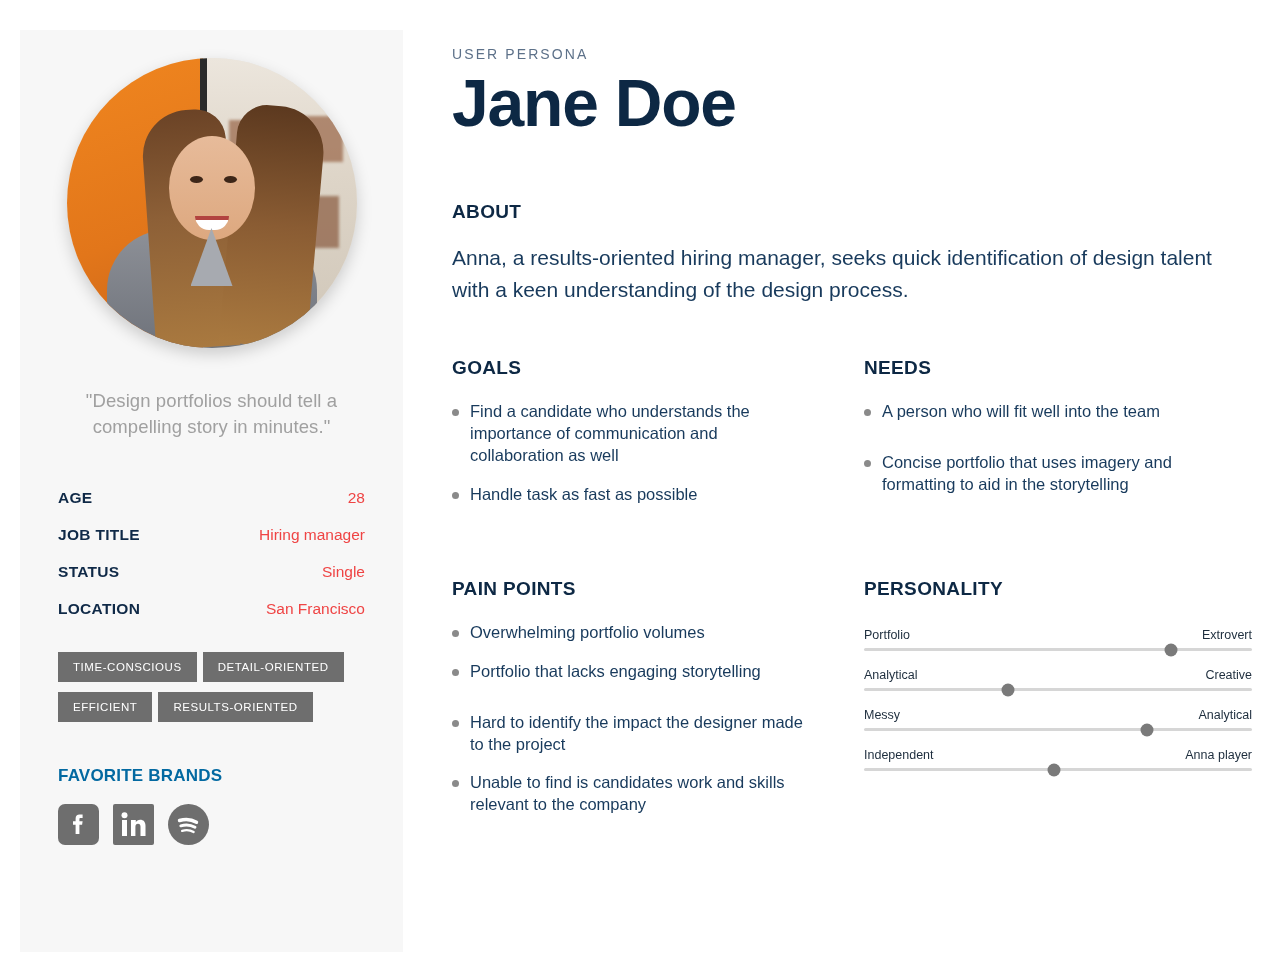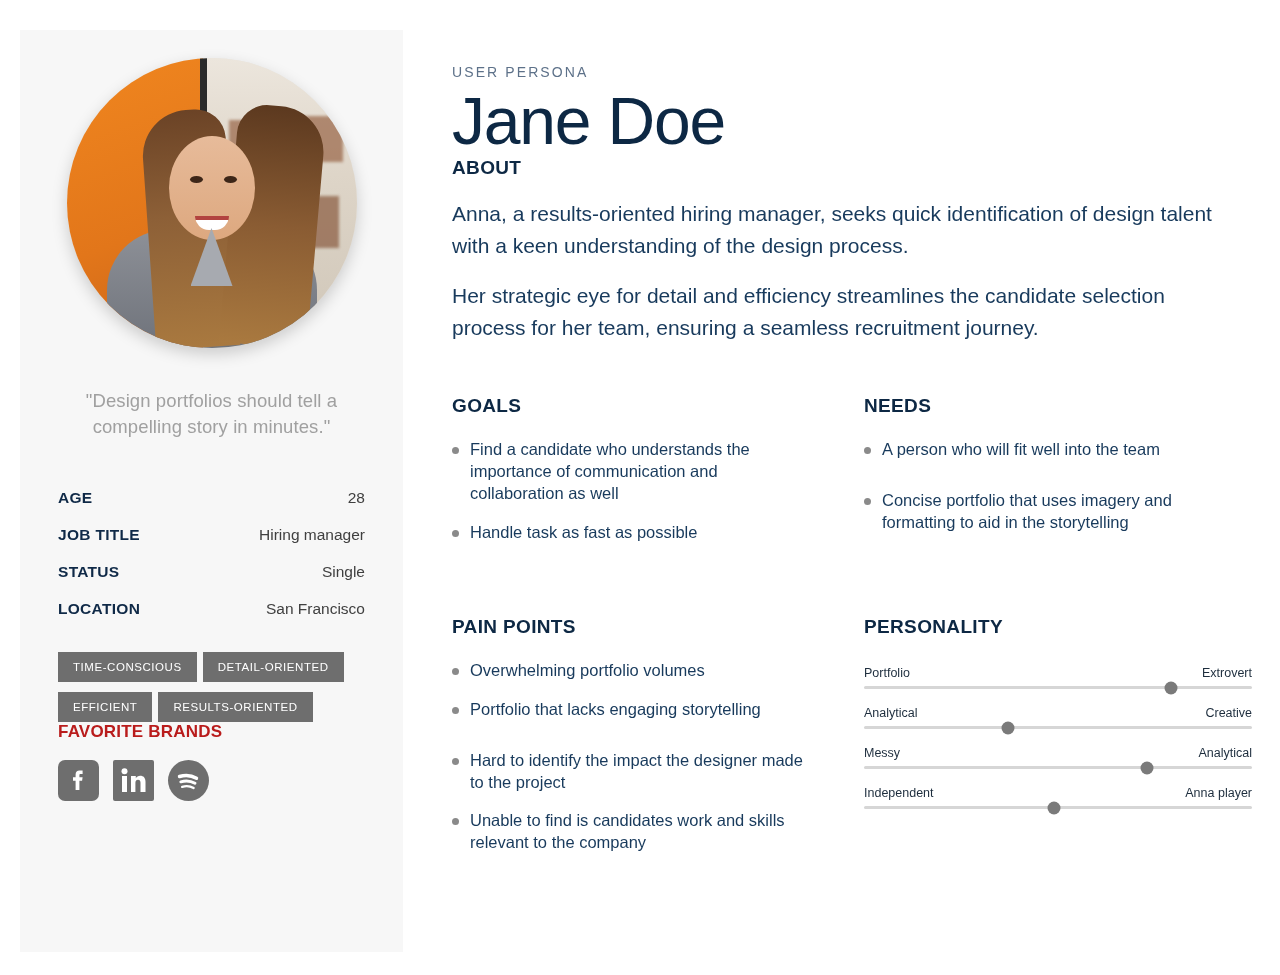--- a/index.html
+++ b/index.html
@@ -161,86 +161,87 @@
     margin-bottom: 19px;
   }
   .attr-key {
     font-size: 15.5px;
     font-weight: 700;
     color: #0f2947;
     letter-spacing: 0.3px;
   }
   .attr-val {
     font-size: 15.5px;
-    color: #404040;
+    color: #ef4444;
     font-weight: 400;
   }
 
   .tags {
     margin-top: 34px;
     display: flex;
     flex-wrap: wrap;
     gap: 10px 6px;
   }
   .tag {
     background: #6e6e6e;
     color: #ffffff;
     font-size: 11.5px;
     letter-spacing: 0.55px;
     padding: 9px 15px;
     white-space: nowrap;
   }
 
   .brands-title {
+    margin-top: 44px;
     font-size: 17px;
     font-weight: 700;
-    color: #b91c1c;
+    color: #0369a1;
     letter-spacing: 0.2px;
   }
   .brands {
     margin-top: 18px;
     display: flex;
     gap: 14px;
     align-items: center;
   }
   .brand-icon { display: block; }
 
   
   .content {
     position: absolute;
     left: 452px;
-    top: 48px;
+    top: 30px;
     width: 800px;
   }
 
   .eyebrow {
     font-size: 14px;
     letter-spacing: 2.1px;
     color: #5d7189;
     font-weight: 400;
     margin-top: 16px;
   }
 
   .persona-name {
     font-size: 66px;
-    font-weight: 400;
+    font-weight: 700;
     color: #0d2844;
     letter-spacing: -1.2px;
     line-height: 1.08;
     margin-top: 6px;
   }
 
   .section-title {
     font-size: 19px;
     font-weight: 700;
     color: #0d2844;
     letter-spacing: 0.35px;
   }
 
-  .about { }
+  .about { margin-top: 62px; }
 
   .about-para {
     font-size: 21px;
     line-height: 1.5;
     color: #183a5c;
     margin-top: 19px;
     max-width: 790px;
   }
 
   .columns {
@@ -382,21 +383,20 @@
   </aside>
 
   <main class="content">
 
     <div class="eyebrow">USER PERSONA</div>
     <h1 class="persona-name">Jane Doe</h1>
 
     <section class="about">
       <h2 class="section-title">ABOUT</h2>
       <p class="about-para">Anna, a results-oriented hiring manager, seeks quick identification of design talent with a keen understanding of the design process.</p>
-      <p class="about-para">Her strategic eye for detail and efficiency streamlines the candidate selection process for her team, ensuring a seamless recruitment journey.</p>
     </section>
 
     <div class="columns">
       <section class="col-left">
         <h2 class="section-title">GOALS</h2>
         <ul class="bullets">
           <li class="bullet">Find a candidate who understands the importance of communication and collaboration as well</li>
           <li class="bullet">Handle task as fast as possible</li>
         </ul>
       </section>

